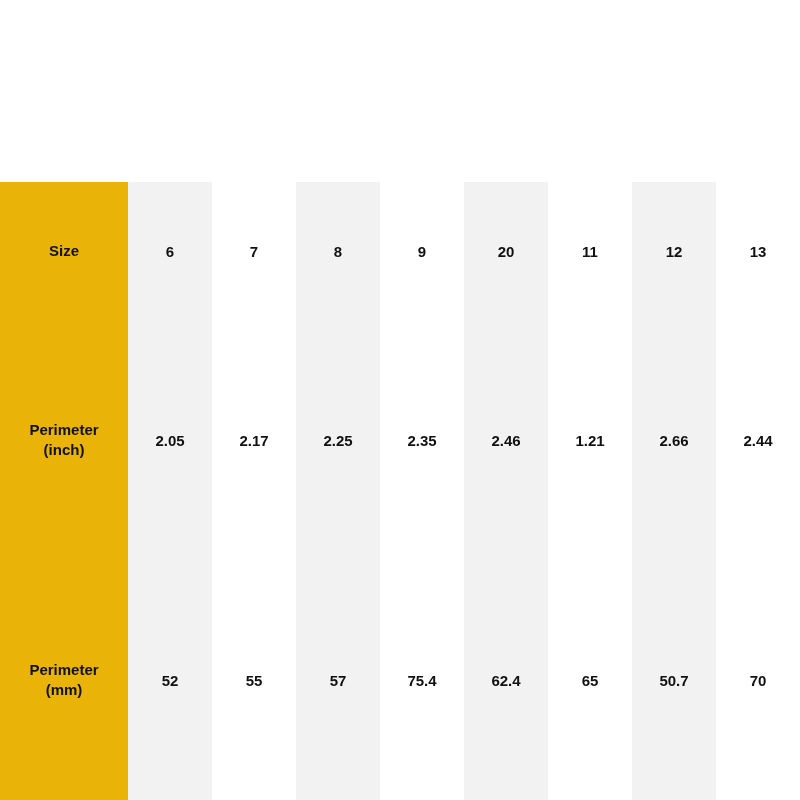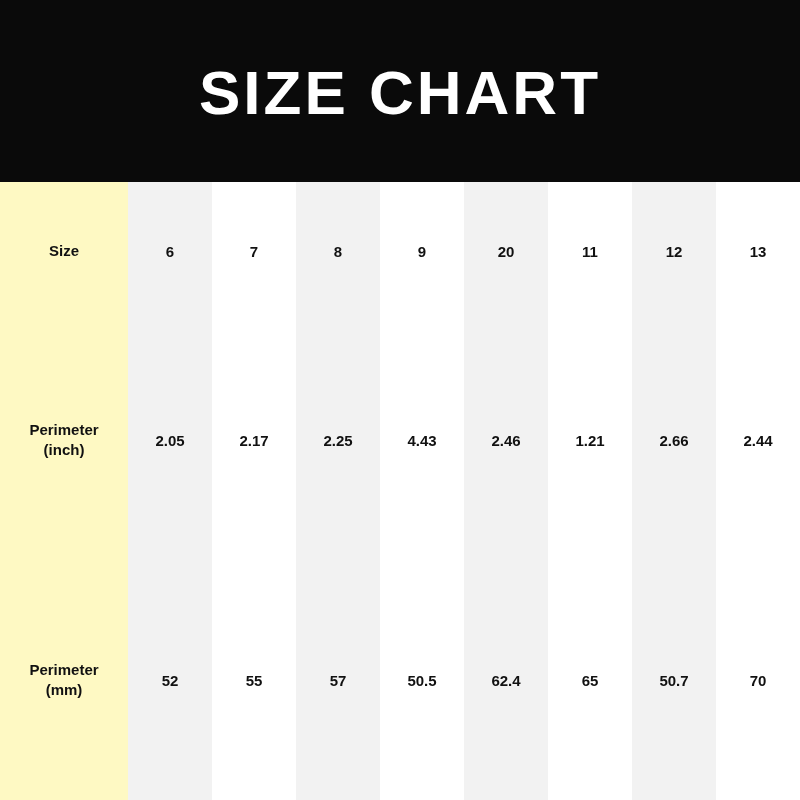--- a/index.html
+++ b/index.html
@@ -68,42 +68,39 @@
     color: #111111;
     padding: 0;
   }
 
   
   col.c-label { width: 128px; }
   col.c-alt   { width: 84px;  }
   col.c-plain { width: 84px;  }
 
   .cell-label {
-    background: #fef9c3;
+    background: #eab308;
     font-size: 15px;
     line-height: 1.35;
   }
   .cell-alt   { background: #f2f2f2; }
   .cell-plain { background: #ffffff; }
 
   
   tr.row-head td { height: 138px; }
   tr.row-inch td { height: 240px; }
   tr.row-mm   td { height: 240px; }
 
   .lbl-line { display: block; }
 </style>
 </head>
 <body>
 
 <div id="page">
 
-  <div class="banner">
-    <div class="banner-title">SIZE CHART</div>
-  </div>
 
   <div class="table-wrap">
     <table class="size-table">
       <colgroup>
         <col class="c-label">
         <col class="c-alt">
         <col class="c-plain">
         <col class="c-alt">
         <col class="c-plain">
         <col class="c-alt">
@@ -125,36 +122,36 @@
         </tr>
 
         <tr class="row-inch">
           <td class="cell-label">
             <span class="lbl-line">Perimeter</span>
             <span class="lbl-line">(inch)</span>
           </td>
           <td class="cell-alt">2.05</td>
           <td class="cell-plain">2.17</td>
           <td class="cell-alt">2.25</td>
-          <td class="cell-plain">4.43</td>
+          <td class="cell-plain">2.35</td>
           <td class="cell-alt">2.46</td>
           <td class="cell-plain">1.21</td>
           <td class="cell-alt">2.66</td>
           <td class="cell-plain">2.44</td>
         </tr>
 
         <tr class="row-mm">
           <td class="cell-label">
             <span class="lbl-line">Perimeter</span>
             <span class="lbl-line">(mm)</span>
           </td>
           <td class="cell-alt">52</td>
           <td class="cell-plain">55</td>
           <td class="cell-alt">57</td>
-          <td class="cell-plain">50.5</td>
+          <td class="cell-plain">75.4</td>
           <td class="cell-alt">62.4</td>
           <td class="cell-plain">65</td>
           <td class="cell-alt">50.7</td>
           <td class="cell-plain">70</td>
         </tr>
       </tbody>
     </table>
   </div>
 
 </div>

